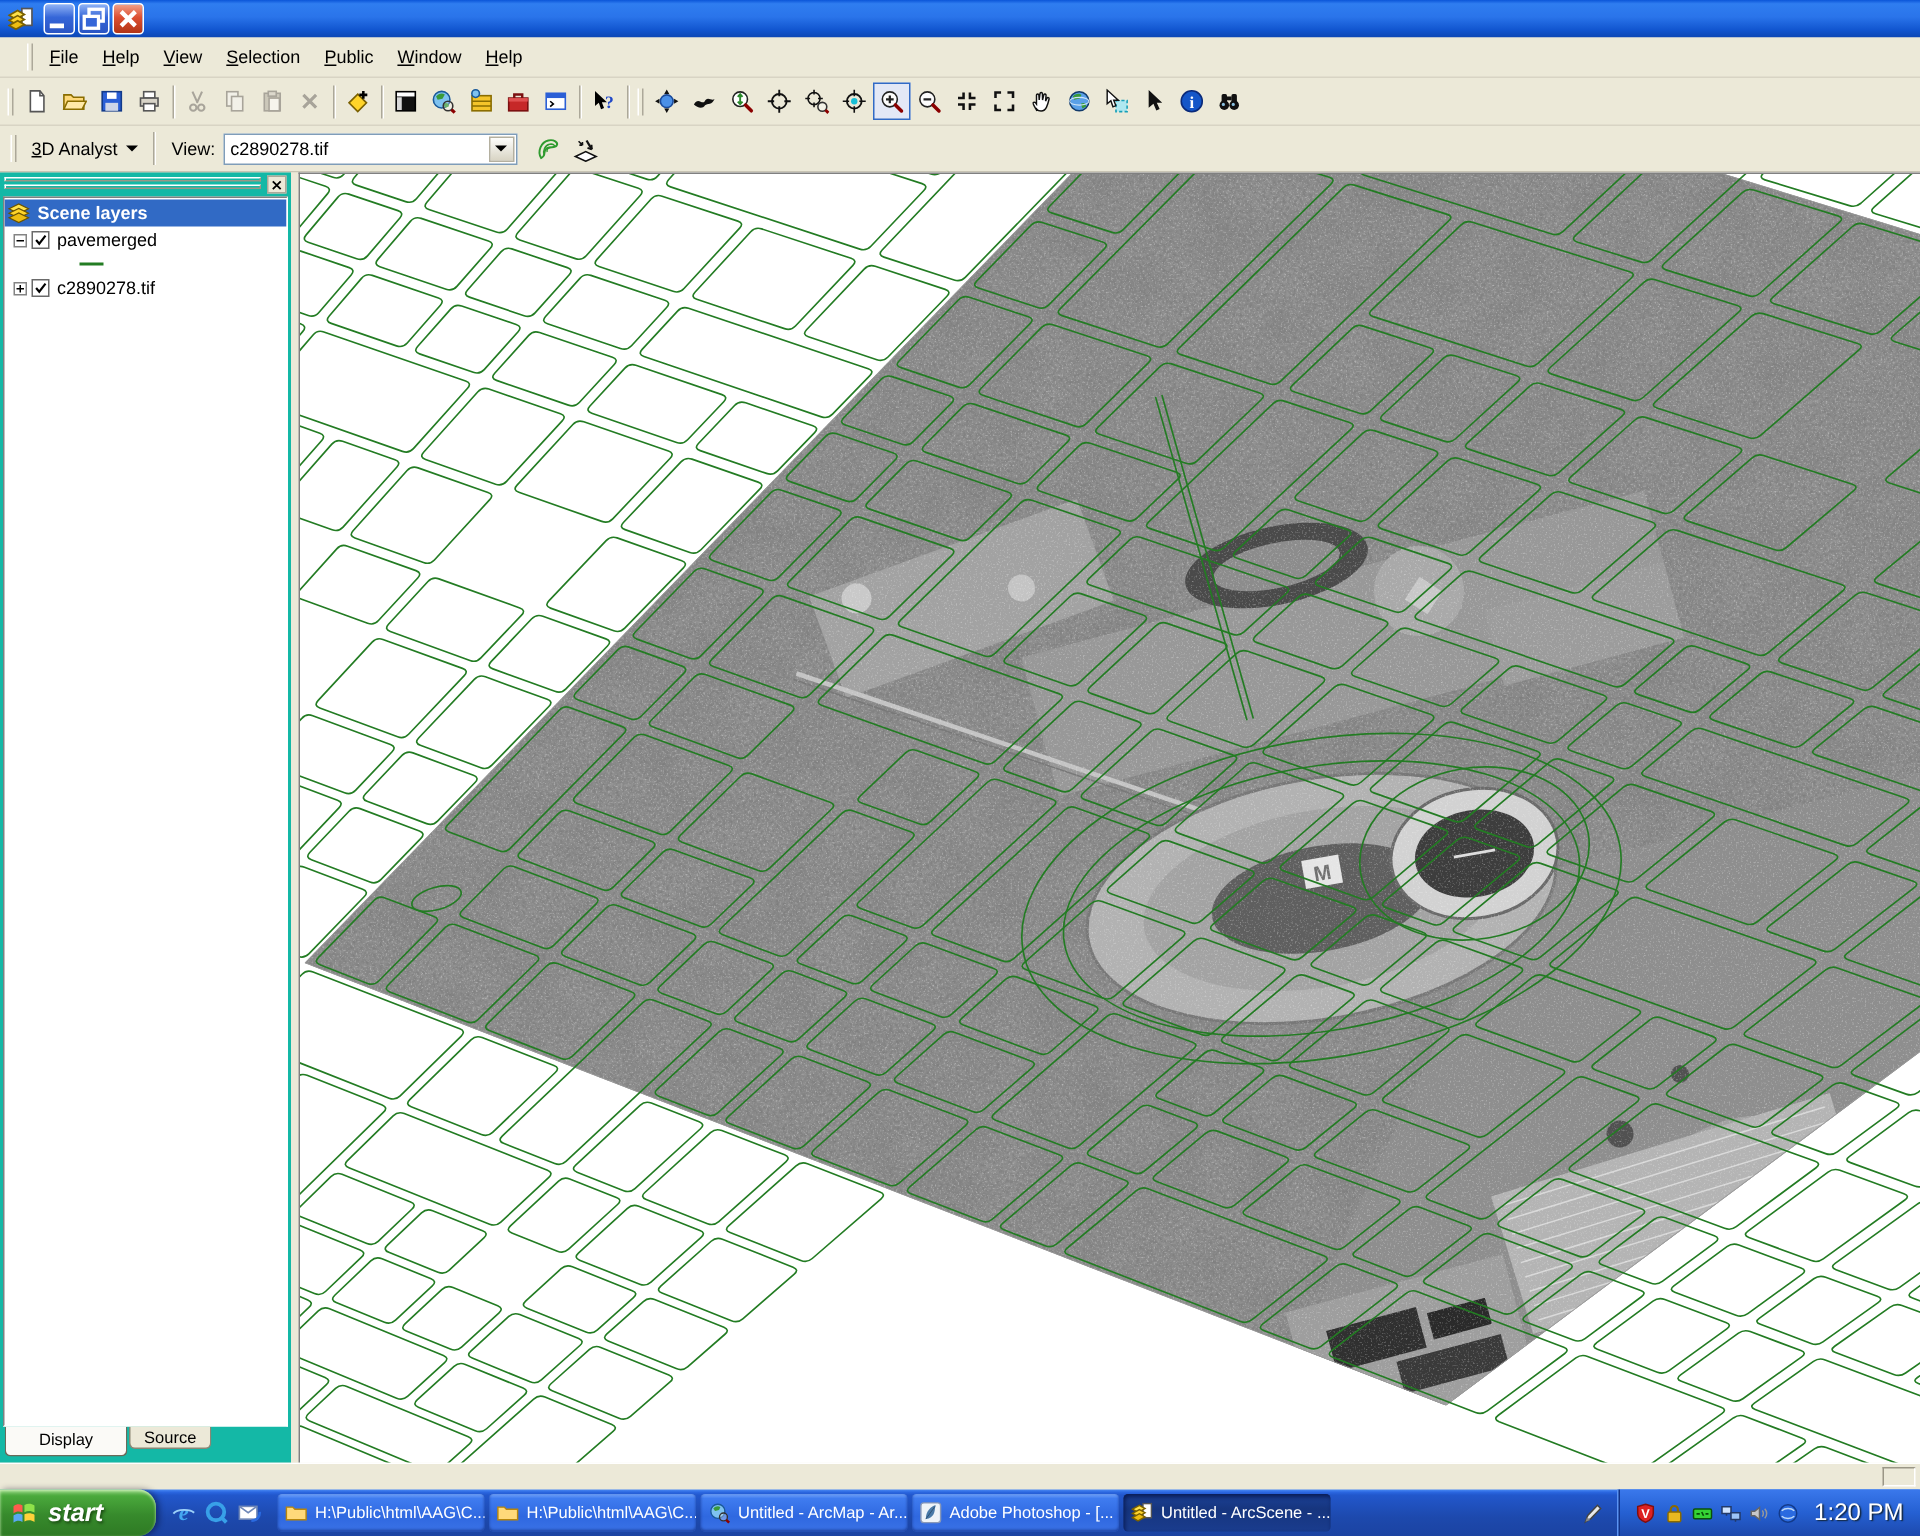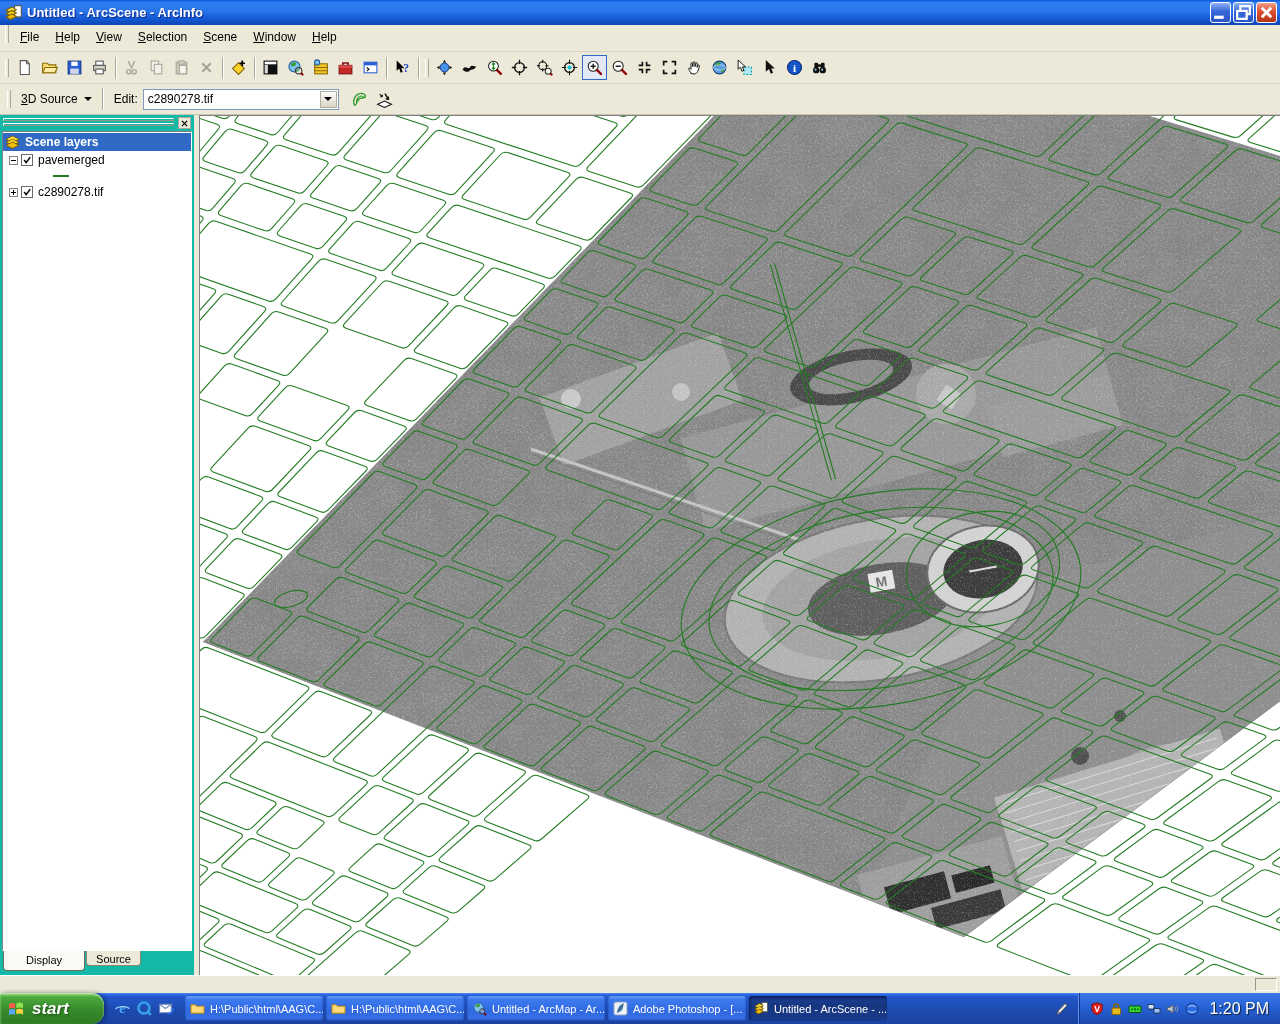--- a/index.html
+++ b/index.html
@@ -7,21 +7,21 @@
 svg{display:block}
 
 .titlebar{height:25px;display:flex;align-items:center;padding:0 3px;color:#fff;
  background:linear-gradient(180deg,#0b55d8 0%,#2f7df0 10%,#2a74ea 45%,#1155cf 80%,#0c46b4 100%)}
 .titlebar .app-ico{width:18px;height:18px;margin:0 4px 0 2px}
 .title-text{flex:1;font-weight:bold;font-size:13px;text-shadow:1px 1px 1px #05258a;white-space:nowrap}
 .winbtn{width:21px;height:21px;border-radius:3px;margin-left:2px;border:1px solid #fff;
  display:flex;align-items:center;justify-content:center;background:linear-gradient(180deg,#8fb2f5,#3566d8 45%,#2a55c4)}
 .winbtn.close{background:linear-gradient(180deg,#f0a088,#dd4f32 45%,#b23415)}
 
-.menubar{height:27px;background:#ece9d8;display:flex;border-bottom:1px solid #d8d4c4;padding-left:2px}
+.menubar{height:27px;background:#ece9d8;display:flex;align-items:center;border-bottom:1px solid #d8d4c4;padding-left:15px}
 .mgrip{width:4px;height:18px;margin:0 3px;border-left:1px solid #fff;border-right:1px solid #aca899}
 .menu-item{display:inline-block;padding:0 8px;font-size:12px;line-height:25px;color:#000}
 .menu-item::first-letter{text-decoration:underline}
 
 .toolbar-row{height:32px;background:#ece9d8;display:flex;align-items:center;padding-left:2px;border-bottom:1px solid #d8d4c4}
 .toolbar-row2{height:31px;background:#ece9d8;display:flex;align-items:center;padding-left:4px;border-bottom:1px solid #c8c4b4}
 .tbtn{width:25px;height:25px;display:flex;align-items:center;justify-content:center;border:1px solid transparent}
 .tbtn.pressed{background:#e3e8f6;border:1px solid #316ac5}
 .tbtn svg{width:17px;height:17px}
 .sep{width:1px;height:22px;background:#aca899;box-shadow:1px 0 0 #fff;margin:0 3px}
@@ -82,21 +82,20 @@
 
 <div class="titlebar">
   <span class="app-ico">
     <svg viewBox="0 0 16 16">
         <rect x="8.5" y="1.5" width="6" height="10" fill="#fff" stroke="#555"></rect>
     <path d="M1 5.5l5-2.8 4 2.3-5 2.8z" fill="#ffe24a" stroke="#7a6000"></path>
     <path d="M1 8.5l5-2.8 4 2.3-5 2.8z" fill="#ffd42a" stroke="#7a6000"></path>
     <path d="M1 11.5l5-2.8 4 2.3-5 2.8z" fill="#edbd12" stroke="#7a6000"></path>
       </svg>
   </span>
-  <span class="title-text">Untitled - ArcScene - ArcInfo</span>
   <span class="winbtn">
       <svg viewBox="0 0 12 12">
         <rect x="2" y="8" width="6" height="2" fill="#fff"></rect>
       </svg>
     </span>
   <span class="winbtn">
       <svg viewBox="0 0 12 12">
         <rect x="4" y="2" width="6" height="5" fill="none" stroke="#fff" stroke-width="1.4"></rect>
         <rect x="2" y="5" width="6" height="5" fill="#3566d8" stroke="#fff" stroke-width="1.4"></rect>
       </svg>
@@ -107,21 +106,21 @@
       </svg>
     </span>
 </div>
 
 <div class="menubar">
   <span class="mgrip"></span>
   <span class="menu-item">File</span>
   <span class="menu-item">Help</span>
   <span class="menu-item">View</span>
   <span class="menu-item">Selection</span>
-  <span class="menu-item">Scene</span>
+  <span class="menu-item">Public</span>
   <span class="menu-item">Window</span>
   <span class="menu-item">Help</span>
 </div>
 
 <div class="toolbar-row">
   <span class="mgrip"></span>
 
   <span class="tbtn">
       <svg viewBox="0 0 16 16">
         <path d="M4 1.5h6l2.5 3v10H4z" fill="#fff" stroke="#555"></path>
@@ -333,25 +332,25 @@
         <circle cx="11.1" cy="10.5" r="3" fill="#111"></circle>
         <circle cx="4.3" cy="10" r="1" fill="#8ac0e0"></circle>
         <circle cx="10.5" cy="10" r="1" fill="#8ac0e0"></circle>
       </svg>
     </span>
 </div>
 
 <div class="toolbar-row2">
   <span class="mgrip"></span>
   <span class="ddbtn">
-    <span class="dd-label">3D Source</span>
+    <span class="dd-label">3D Analyst</span>
     <span class="caret"></span>
   </span>
   <span class="sep"></span>
-  <span class="layer-label">Edit:</span>
+  <span class="layer-label">View:</span>
   <span class="combo">
     <span class="combo-text">c2890278.tif</span>
     <span class="combo-btn">
         <span class="caret"></span>
       </span>
   </span>
   <span style="width:8px"></span>
   <span class="tbtn">
       <svg viewBox="0 0 16 16">
         <path d="M3.5 13.5C1 9.5 3.5 3.5 8 2.5c3.5-.8 6.5 1.2 5.3 3.2C12 7.8 8.5 5.5 6.5 8s.5 3.8-3 5.5z" fill="none" stroke="#2f9b2f" stroke-width="1.2"></path>

